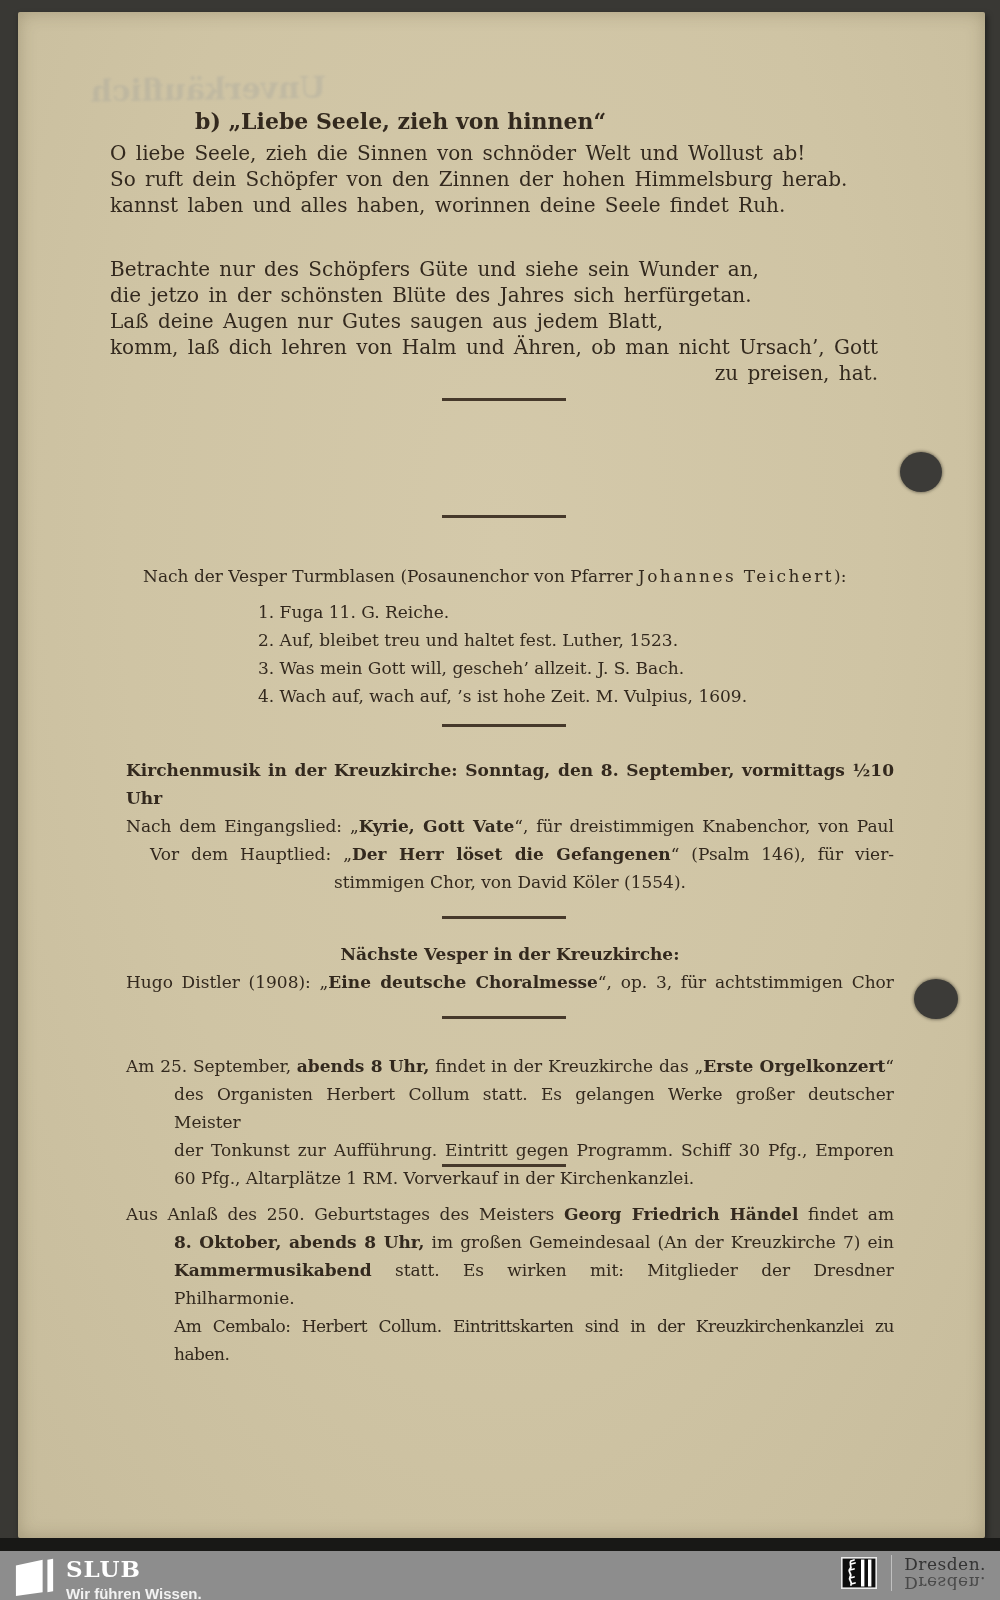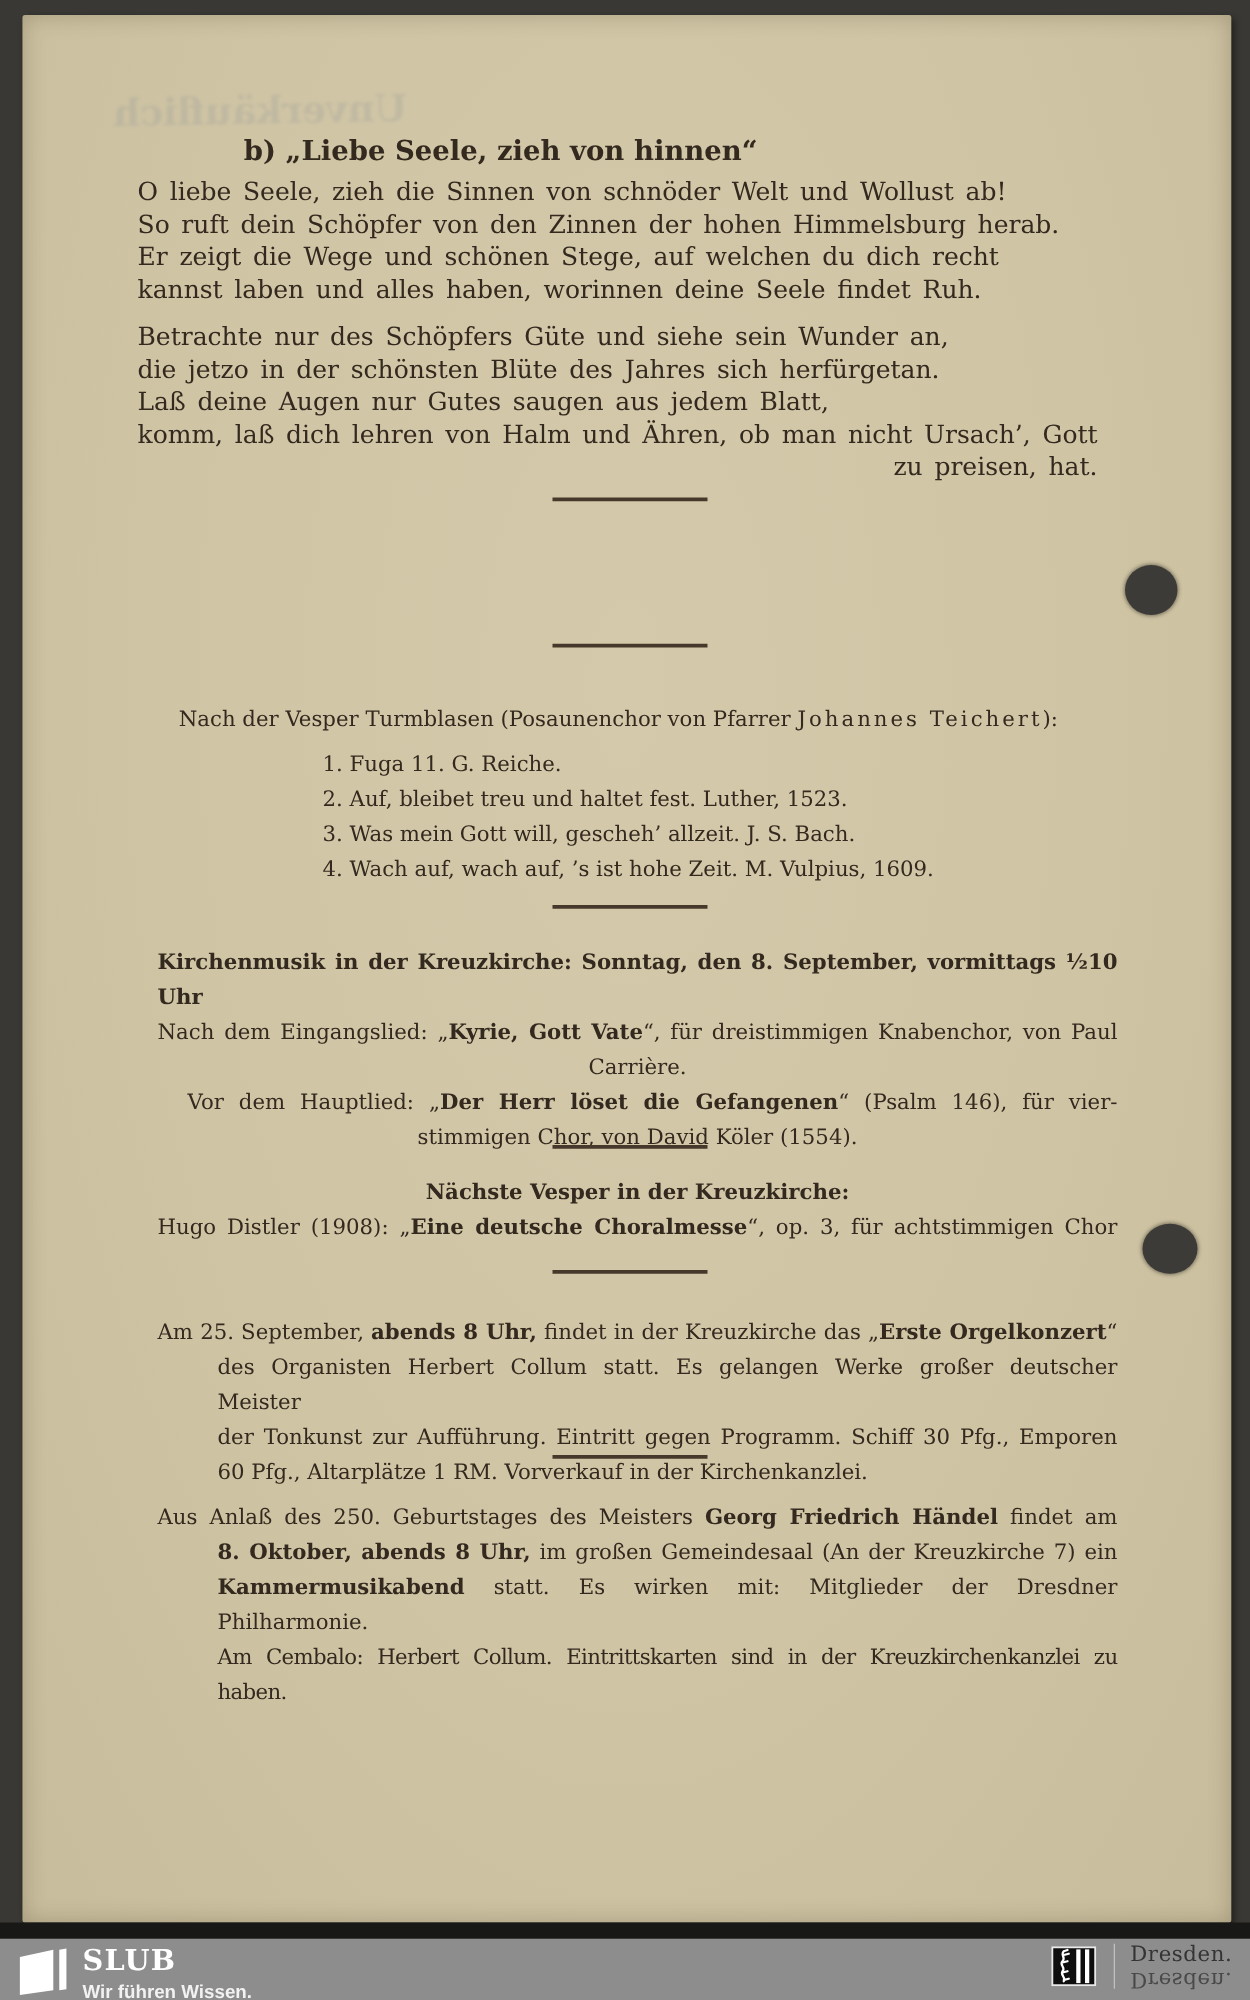--- a/index.html
+++ b/index.html
@@ -78,21 +78,20 @@
 
   <div class="paper ink">
 
     <div class="bleed">Unverkäuflich</div>
 
     <div class="blk title">b) „Liebe Seele, zieh von hinnen“</div>
 
     <div class="blk poem" style="top:128px">
       <div class="line">O liebe Seele, zieh die Sinnen von schnöder Welt und Wollust ab!</div>
       <div class="line">So ruft dein Schöpfer von den Zinnen der hohen Himmelsburg herab.</div>
-      <div class="line">Er zeigt die Wege und schönen Stege, auf welchen du dich recht</div>
       <div class="line">kannst laben und alles haben, worinnen deine Seele findet Ruh.</div>
     </div>
 
     <div class="blk poem" style="top:244px">
       <div class="line">Betrachte nur des Schöpfers Güte und siehe sein Wunder an,</div>
       <div class="line">die jetzo in der schönsten Blüte des Jahres sich herfürgetan.</div>
       <div class="line">Laß deine Augen nur Gutes saugen aus jedem Blatt,</div>
       <div class="line">komm, laß dich lehren von Halm und Ähren, ob man nicht Ursach’, Gott</div>
       <div class="line last">zu preisen, hat.</div>
     </div>
@@ -111,21 +110,20 @@
       <div class="line">2. Auf, bleibet treu und haltet fest.  Luther, 1523.</div>
       <div class="line">3. Was mein Gott will, gescheh’ allzeit.  J. S. Bach.</div>
       <div class="line">4. Wach auf, wach auf, ’s ist hohe Zeit.  M. Vulpius, 1609.</div>
     </div>
 
     <div class="rule" style="top:712px"></div>
 
     <div class="blk sec" style="top:744px">
       <div class="line just b">Kirchenmusik in der Kreuzkirche: Sonntag, den 8. September, vormittags ½10 Uhr</div>
       <div class="line just"><span>Nach dem Eingangslied: „</span><span class="b">Kyrie, Gott Vate</span><span>“, für dreistimmigen Knabenchor, von Paul</span></div>
-      <div class="line center">Carrière.</div>
       <div class="line just" style="padding-left:24px"><span>Vor dem Hauptlied: „</span><span class="b">Der Herr löset die Gefangenen</span><span>“ (Psalm 146), für vier-</span></div>
       <div class="line center">stimmigen Chor, von David Köler (1554).</div>
     </div>
 
     <div class="rule" style="top:904px"></div>
 
     <div class="blk sec" style="top:928px">
       <div class="line center b">Nächste Vesper in der Kreuzkirche:</div>
       <div class="line just"><span>Hugo Distler (1908): „</span><span class="b">Eine deutsche Choralmesse</span><span>“, op. 3, für achtstimmigen Chor</span></div>
     </div>

